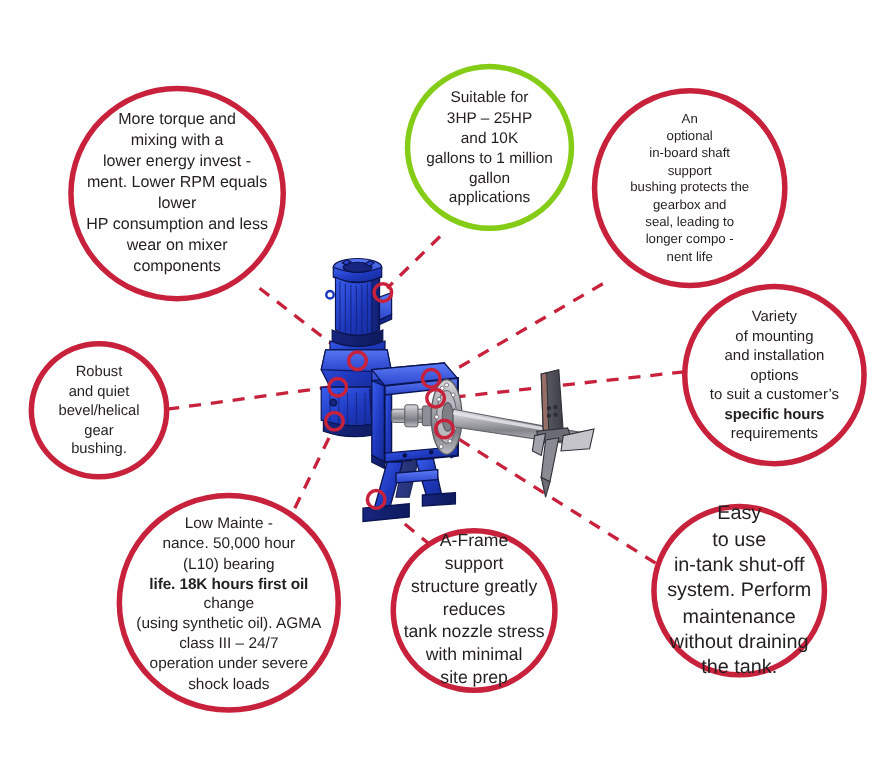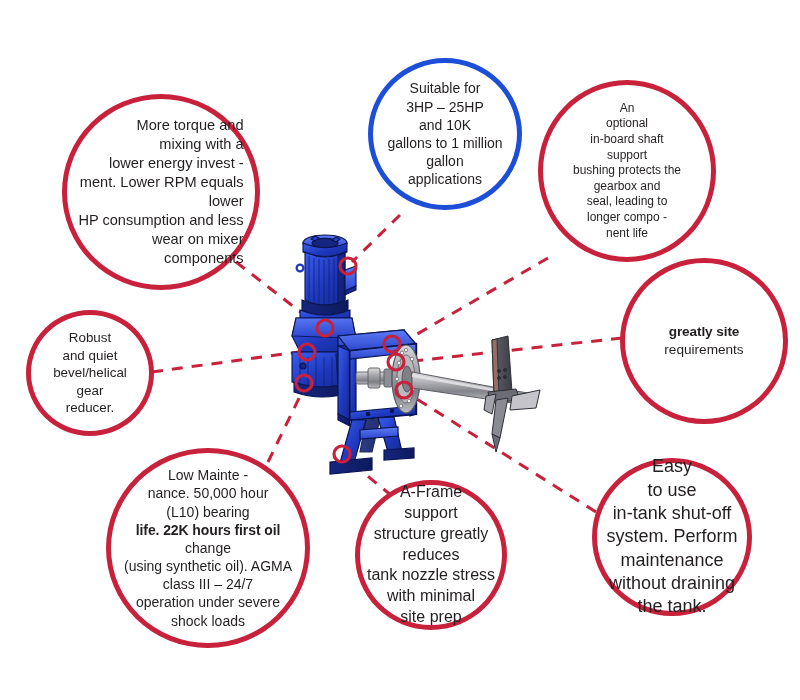--- a/index.html
+++ b/index.html
@@ -41,21 +41,21 @@
     line-height: 1.30;
     white-space: pre-line;
     padding: 0 6px;
   }
   .callout-text b {
     font-weight: 700;
     letter-spacing: -0.1px;
   }
 
   
-  #callout-torque     { left: 62px;  top: 94px;  width: 198px; height: 196px; text-align: right; }
+  #callout-torque     { left: 62px;  top: 78px;  width: 198px; height: 196px; }
   #callout-torque .callout-text     { font-size: 14.6px; }
 
   #callout-suitable   { left: 368px; top: 58px;  width: 154px; height: 152px; }
   #callout-suitable .callout-text   { font-size: 14.0px; }
 
   #callout-bushing    { left: 538px; top: 80px;  width: 178px; height: 182px; }
   #callout-bushing .callout-text    { font-size: 12px; }
 
   #callout-mounting   { left: 620px; top: 258px; width: 168px; height: 166px; }
   #callout-mounting .callout-text   { font-size: 13.6px; }
@@ -280,21 +280,21 @@
       <span class="callout-text">More torque and
 mixing with a
 lower energy invest   -
 ment. Lower RPM equals
 lower
 HP consumption and less
 wear on mixer
 components</span>
     </div>
 
-    <div class="callout" id="callout-suitable" style="border: 5px solid #1d4ed8;">
+    <div class="callout" id="callout-suitable" style="border: 5px solid #84cc16;">
       <span class="callout-text">Suitable for
 3HP – 25HP
 and 10K
 gallons to 1 million
 gallon
 applications</span>
     </div>
 
     <div class="callout" id="callout-bushing" style="border: 5px solid #c8213c;">
       <span class="callout-text">An
@@ -302,37 +302,42 @@
 in-board shaft
 support
 bushing protects the
 gearbox and
 seal, leading to
 longer compo  -
 nent life</span>
     </div>
 
     <div class="callout" id="callout-mounting" style="border: 5px solid #c8213c;">
-      <span class="callout-text"><b>greatly site</b><span>
+      <span class="callout-text"><span>Variety
+of mounting
+and installation
+options
+to suit a customer’s
+</span><b>specific hours</b><span>
 requirements</span></span>
     </div>
 
     <div class="callout" id="callout-reducer" style="border: 5px solid #c8213c;">
       <span class="callout-text">Robust
 and quiet
 bevel/helical
 gear
-reducer.</span>
+bushing.</span>
     </div>
 
     <div class="callout" id="callout-maintenance" style="border: 5px solid #c8213c;">
       <span class="callout-text"><span>Low Mainte  -
 nance. 50,000 hour
 (L10) bearing
-</span><b>life. 22K hours first oil</b><span>
+</span><b>life. 18K hours first oil</b><span>
 change
 (using synthetic oil). AGMA
 class III – 24/7
 operation under severe
 shock loads</span></span>
     </div>
 
     <div class="callout" id="callout-aframe" style="border: 5px solid #c8213c;">
       <span class="callout-text">A-Frame
 support

